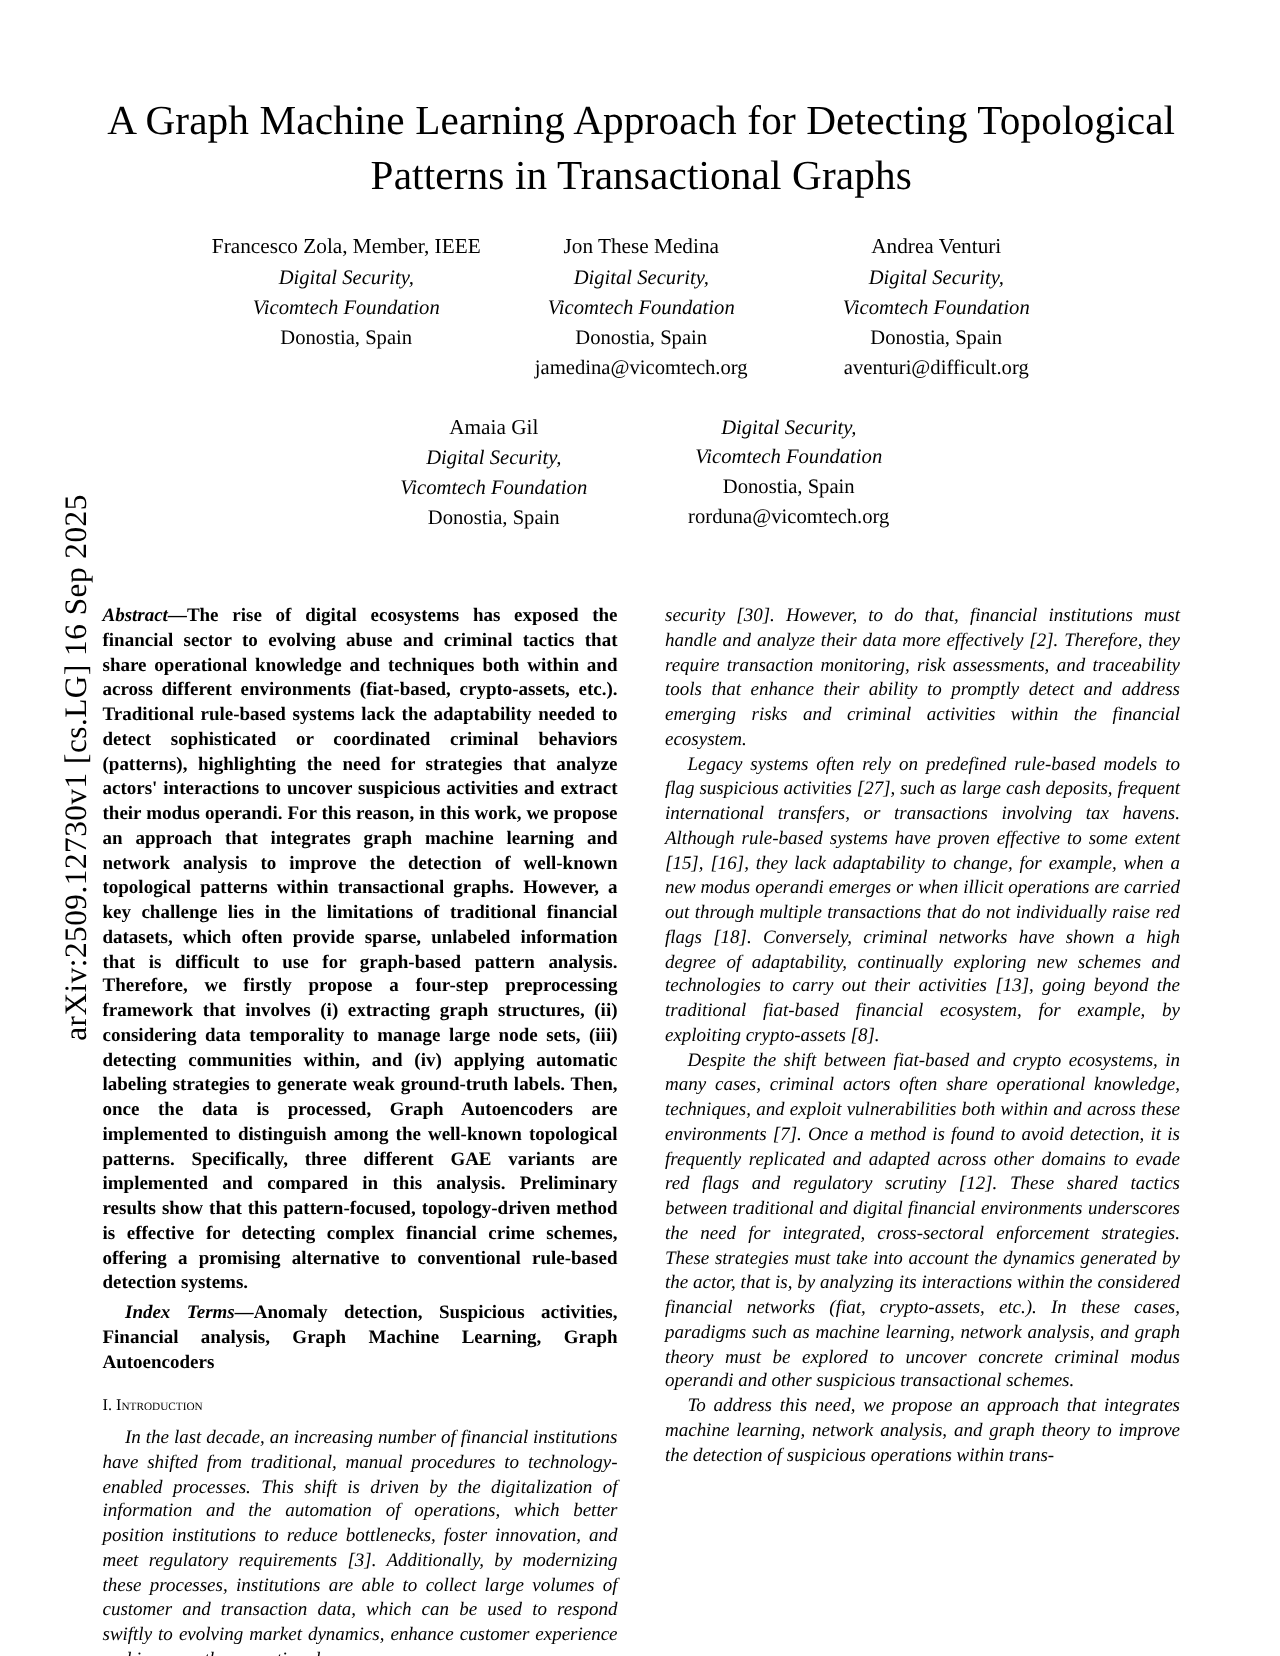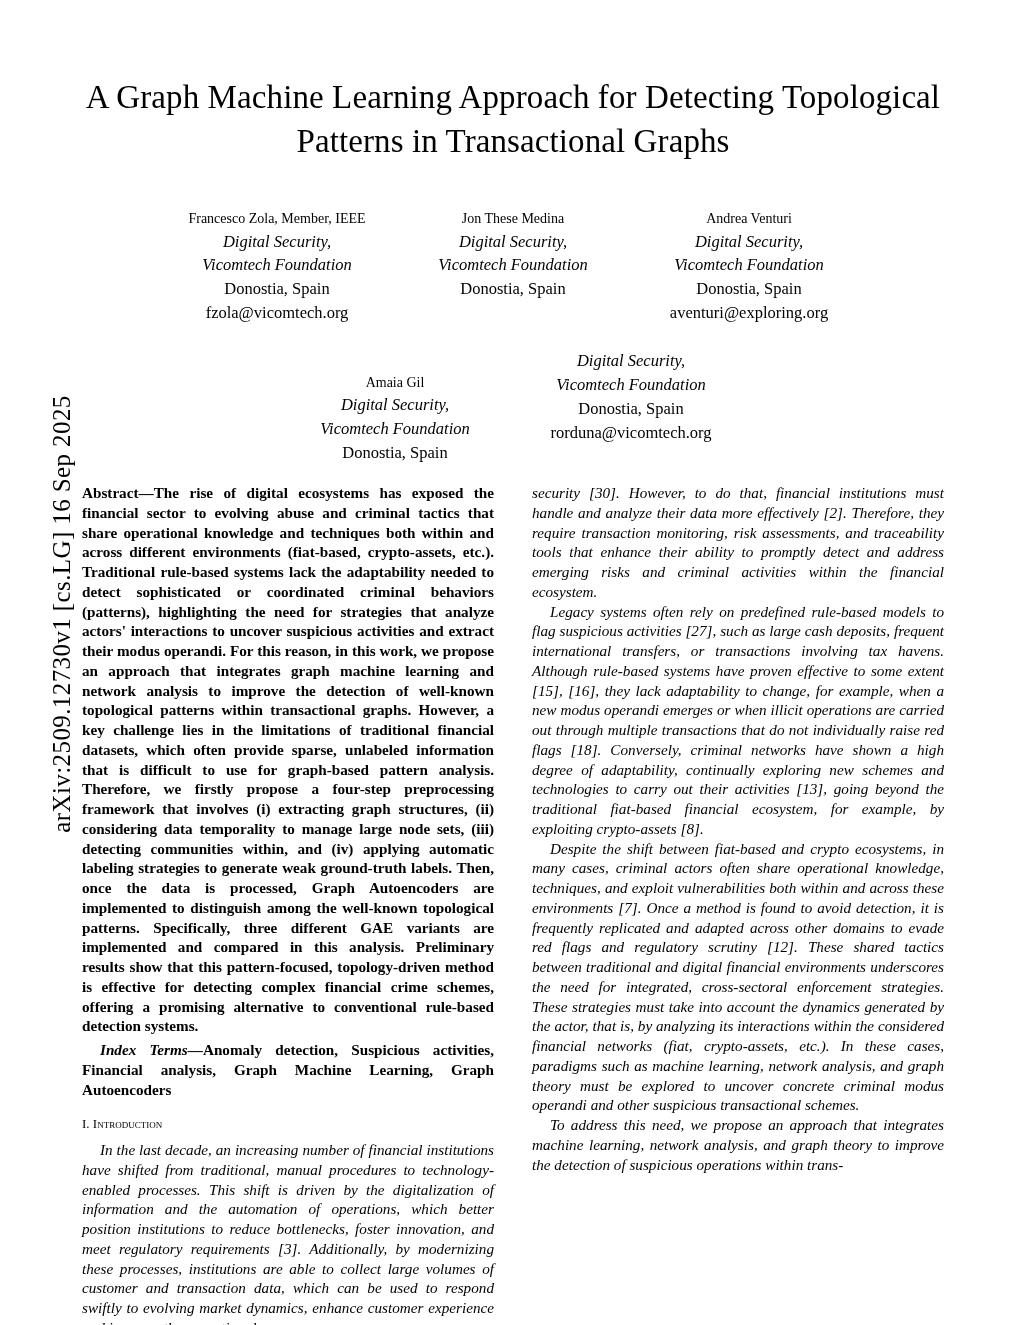--- a/index.html
+++ b/index.html
@@ -57,22 +57,21 @@
   .authors-row.row2 {
     margin-top: 24px;
   }
   .author {
     width: 236px;
     text-align: center;
     font-size: 16.5px;
     line-height: 1.45;
   }
   .author .name {
-    font-size: 14px;
-    margin-top: 24px;
+    font-size: 17px;
   }
   .author .aff, .author .aff2 {
     font-style: italic;
   }
   .author .city, .author .email {
     font-style: normal;
   }
   .columns {
     position: absolute;
     top: 483px;
@@ -86,20 +85,21 @@
     font-size: 15.2px;
     line-height: 1.3;
     text-align: justify;
   }
   .abstract {
     font-weight: bold;
     text-align: justify;
     hyphens: auto;
   }
   .abstract .lead {
+    font-style: italic;
     font-weight: bold;
   }
   .indexterms {
     font-weight: bold;
     text-align: justify;
     margin-top: 4px;
     text-indent: 18px;
   }
   .indexterms .lead {
     font-style: italic;
@@ -128,34 +128,34 @@
   <div class="content">
 
     <h1 class="title">A Graph Machine Learning Approach for Detecting Topological Patterns in Transactional Graphs</h1>
 
     <div class="authors-row row1">
       <div class="author">
         <div class="name">Francesco Zola, Member, IEEE</div>
         <div class="aff">Digital Security,</div>
         <div class="aff2">Vicomtech Foundation</div>
         <div class="city">Donostia, Spain</div>
-        <div class="email">fzola@vicomtech.org</div>
       </div>
       <div class="author">
         <div class="name">Jon These Medina</div>
         <div class="aff">Digital Security,</div>
         <div class="aff2">Vicomtech Foundation</div>
         <div class="city">Donostia, Spain</div>
+        <div class="email">jamedina@vicomtech.org</div>
       </div>
       <div class="author">
         <div class="name">Andrea Venturi</div>
         <div class="aff">Digital Security,</div>
         <div class="aff2">Vicomtech Foundation</div>
         <div class="city">Donostia, Spain</div>
-        <div class="email">aventuri@exploring.org</div>
+        <div class="email">aventuri@difficult.org</div>
       </div>
     </div>
 
     <div class="authors-row row2">
       <div class="author">
         <div class="name">Amaia Gil</div>
         <div class="aff">Digital Security,</div>
         <div class="aff2">Vicomtech Foundation</div>
         <div class="city">Donostia, Spain</div>
       </div>

